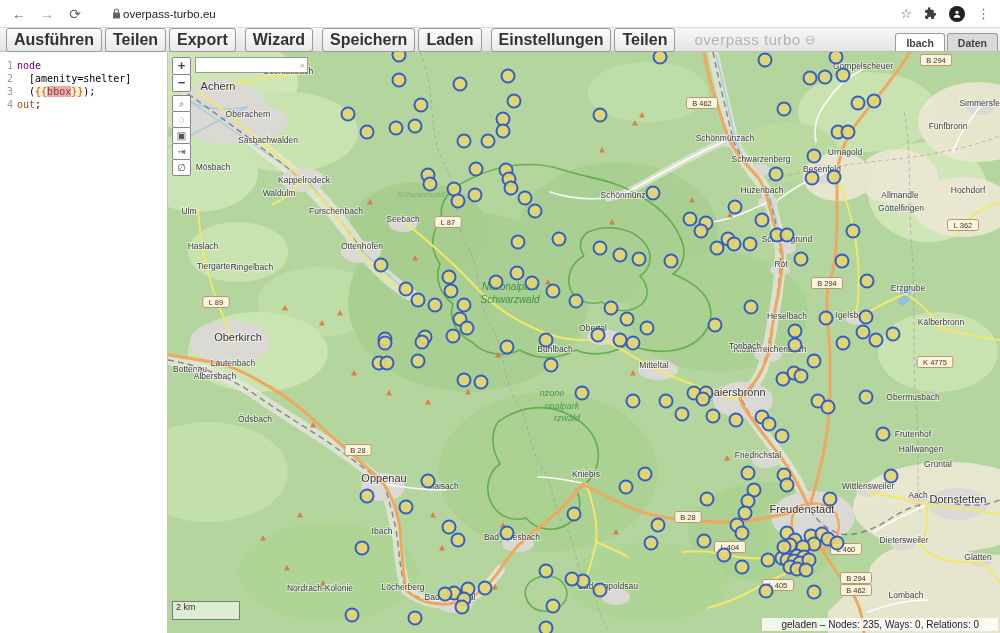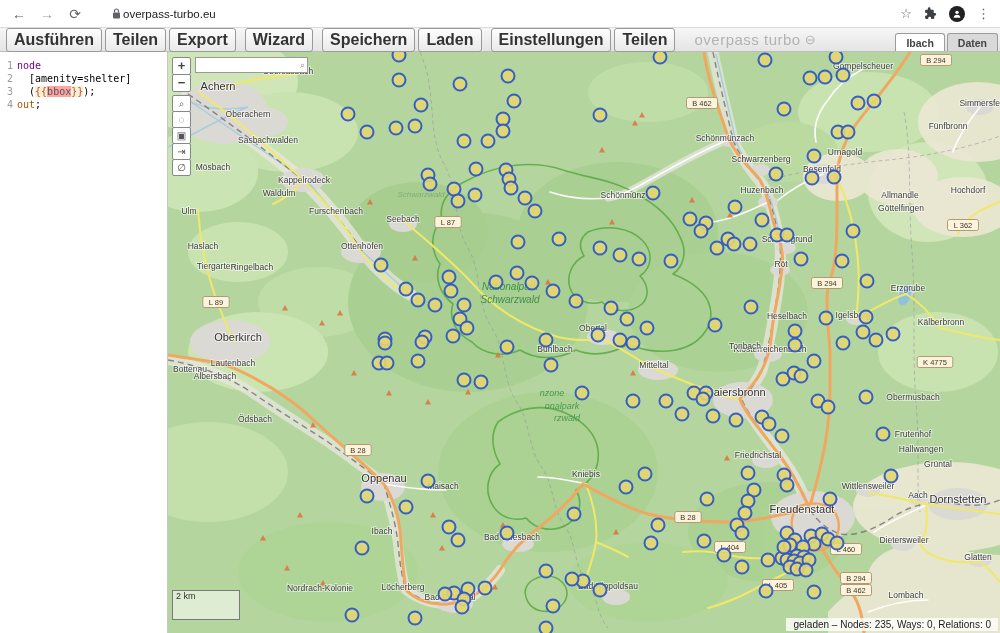--- a/index.html
+++ b/index.html
@@ -42,23 +42,23 @@
   
   .map { position:relative; flex:1; overflow:hidden; background:#b4d69e; }
   .map svg { position:absolute; left:0; top:0; }
   .leaflet-btn { width:19px; height:18px; background:#fff; border:1px solid #888; border-radius:2px; font-size:13px; font-weight:bold; color:#444; text-align:center; line-height:16px; cursor:pointer; margin-bottom:-1px; }
   .zoom-ctl { position:absolute; left:4px; top:5px; z-index:5; }
   .tool-ctl { position:absolute; left:4px; top:43px; z-index:5; }
   .tool-ctl .leaflet-btn { font-size:10px; font-weight:normal; color:#555; line-height:15px; height:17px; }
   .searchbox { position:absolute; left:27px; top:5px; width:113px; height:16px; background:#fff; border:1px solid #999; z-index:5; display:flex; align-items:center; }
   .searchbox input { flex:1; border:none; outline:none; font-size:9px; padding:0 2px; min-width:0; }
   .search-glyph { font-size:9px; color:#888; padding-right:2px; }
-  .scalebar { position:absolute; left:4px; bottom:13px; width:68px; height:30px; background:rgba(255,255,255,.55); border:1px solid #7a7a7a; font-size:9px; color:#333; padding-left:3px; line-height:11px; z-index:5; }
+  .scalebar { position:absolute; left:4px; bottom:13px; width:68px; height:19px; background:rgba(255,255,255,.55); border:1px solid #7a7a7a; font-size:9px; color:#333; padding-left:3px; line-height:11px; z-index:5; }
   .statusbox { position:absolute; right:2px; bottom:2px; text-align:right; z-index:5; font-size:10px; color:#1c1c1c; line-height:13px; }
-  .statusbox span { background:rgba(255,255,255,.78); padding:0 7px; display:inline-block; }
+  .statusbox span { background:rgba(255,255,255,.78); padding:0 19px; display:inline-block; }
 
   
   text { font-family:"Liberation Sans",sans-serif; }
   .lbl-town { font-size:11px; fill:#333; paint-order:stroke; stroke:#ffffff; stroke-width:2px; stroke-opacity:.55; }
   .lbl-vil  { font-size:8.5px; fill:#3d3d3d; paint-order:stroke; stroke:#ffffff; stroke-width:2px; stroke-opacity:.5; }
   .lbl-park { font-size:10px; font-style:italic; fill:#3e8f4a; }
   .lbl-kern { font-size:9px; font-style:italic; fill:#4a9a52; }
   .lbl-area { font-size:8px; font-style:italic; fill:#7fae76; }
   .shield-t { font-size:7.5px; fill:#45351f; }
 </style>

